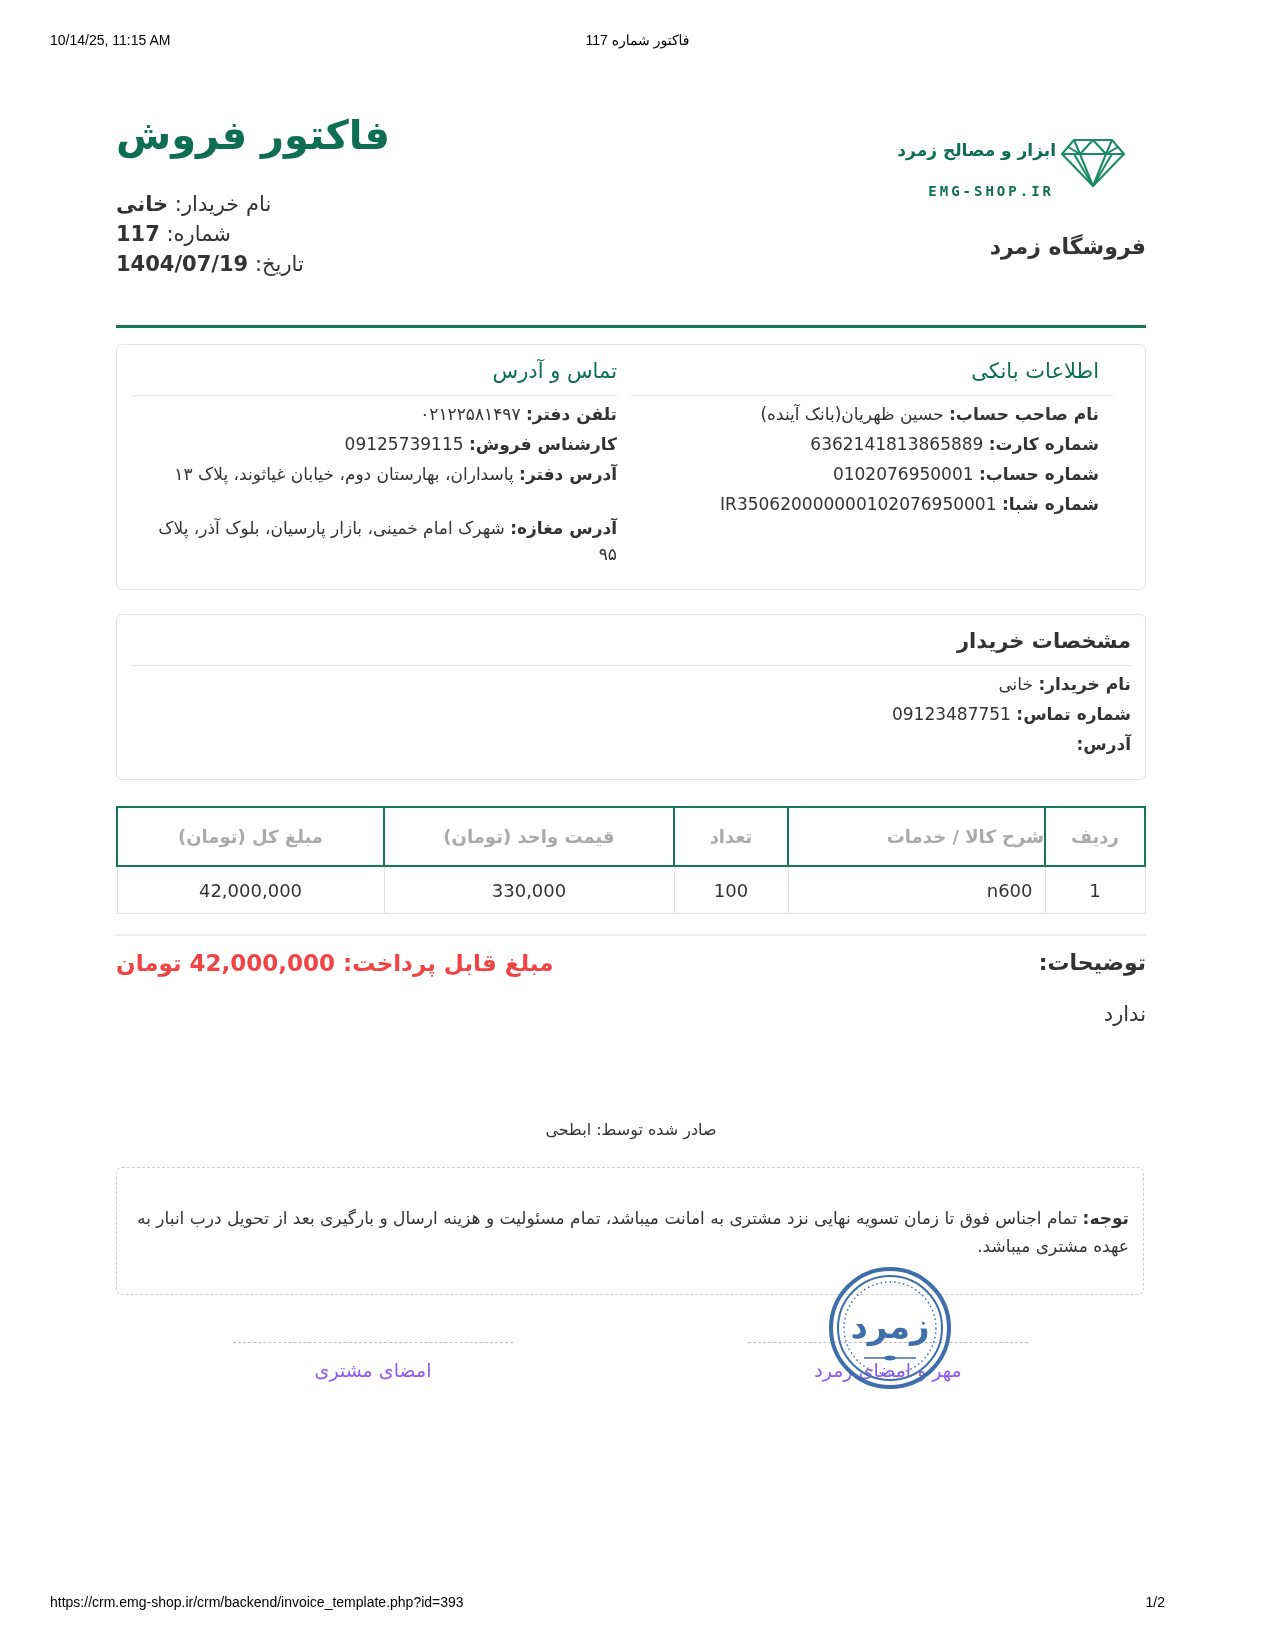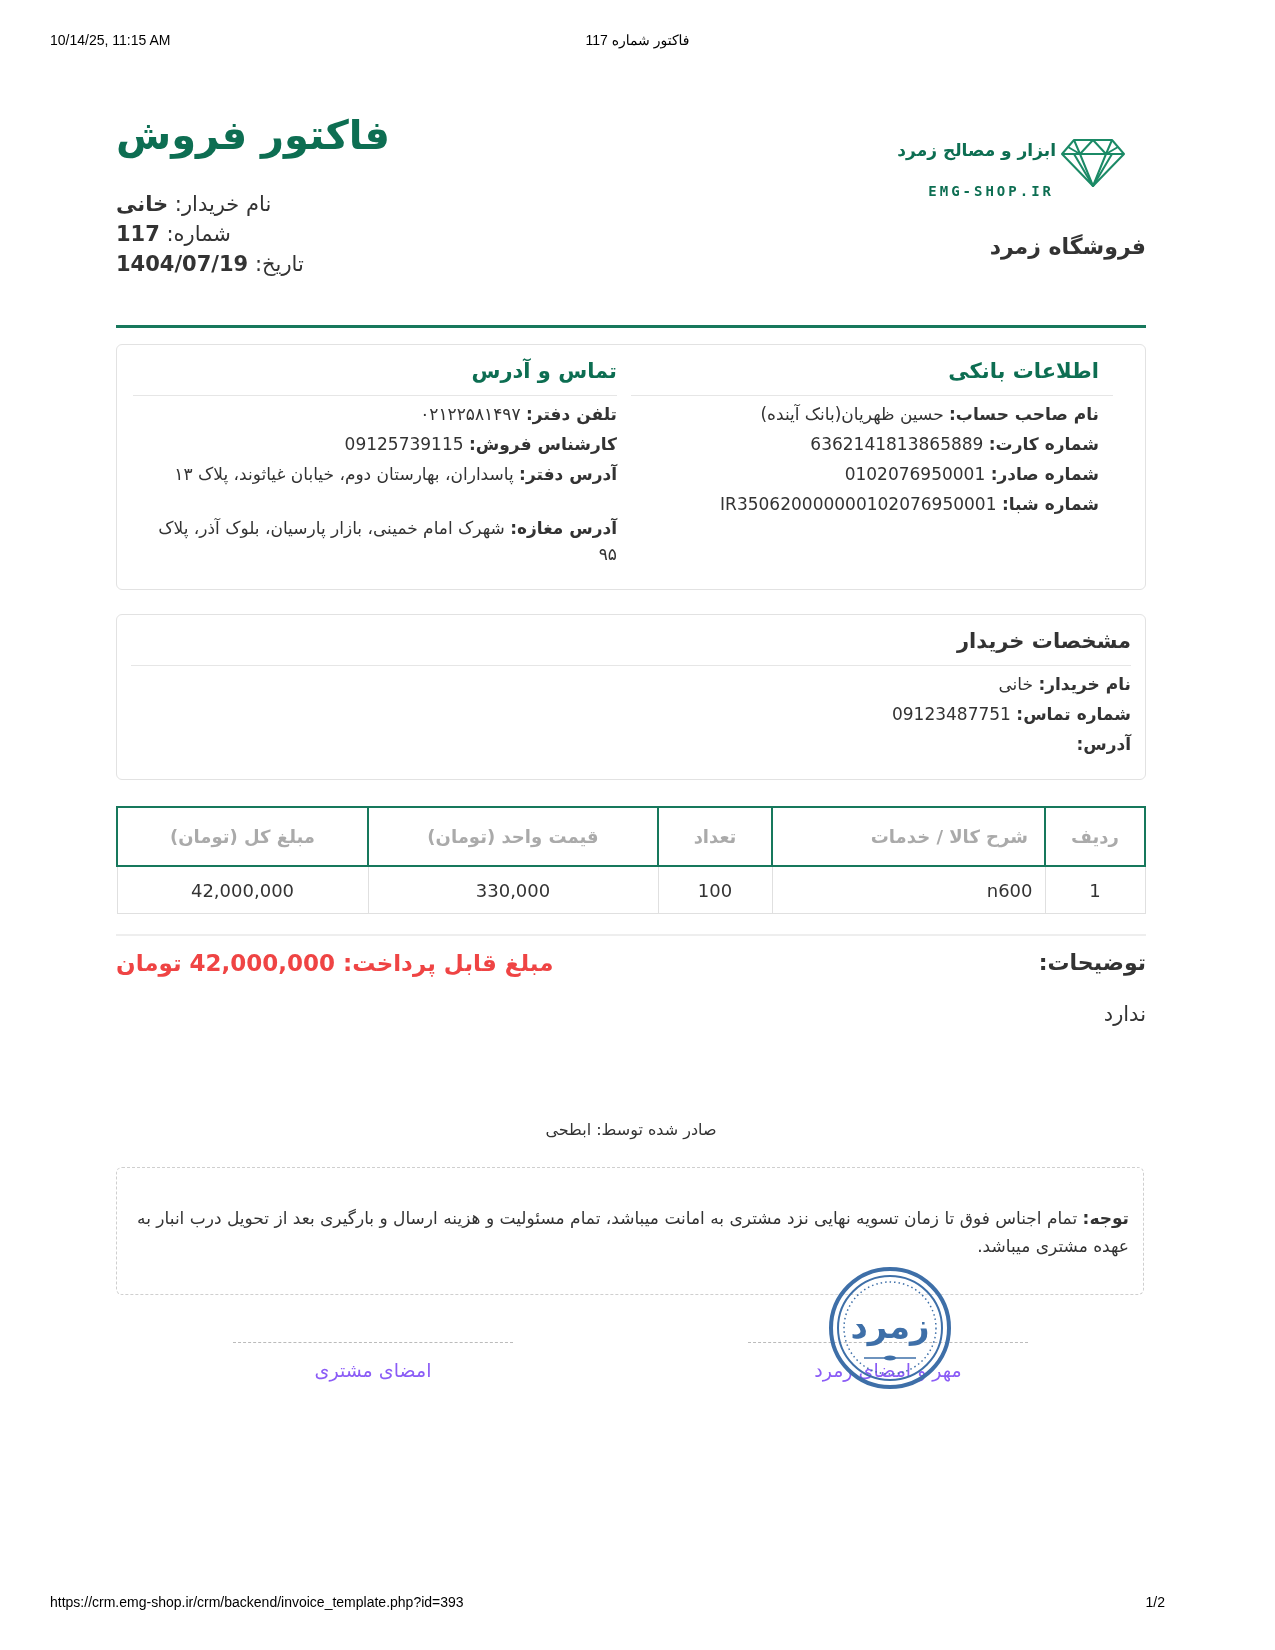--- a/index.html
+++ b/index.html
@@ -35,35 +35,35 @@
 
   .divider-main { position: absolute; left: 0; top: 325px; width: 1030px; height: 3px; background: #17785c; }
 
   .card { position: absolute; left: 0; width: 1028px; border: 1px solid #e2e2e2; border-radius: 6px; background: #fff; }
   .card-1 { top: 344px; height: 244px; }
   .card-2 { top: 614px; height: 164px; }
 
   .col { position: absolute; top: 0; }
   .col-bank { right: 46px; width: 420px; }
   .col-contact { right: 528px; width: 486px; }
-  .sec-title { position: absolute; right: 0; top: 14px; font-size: 21px; font-weight: bold; color: #0d6e52; white-space: nowrap; }
+  .sec-title { position: absolute; right: 0; top: 14px; font-size: 21px; font-weight: normal; color: #0d6e52; white-space: nowrap; }
   .sec-rule { position: absolute; right: 0; top: 50px; height: 1px; background: #e6e6e6; }
   .col-bank .sec-rule { width: 482px; right: -14px; }
   .col-contact .sec-rule { width: 484px; }
   .kv { position: absolute; right: 0; font-size: 17px; line-height: 26px; color: #333; text-align: right; }
   .kv b { font-weight: bold; }
 
   .buyer-title { position: absolute; right: 14px; top: 14px; font-size: 21px; font-weight: bold; color: #333; }
   .buyer-rule { position: absolute; right: 14px; top: 50px; width: 1000px; height: 1px; background: #e6e6e6; }
 
   table.items { position: absolute; left: 0; top: 806px; width: 1030px; border-collapse: collapse; direction: rtl; }
   table.items th { height: 55px; border: 2px solid #17785c; color: #aaaaaa; font-size: 18px; font-weight: bold; }
   table.items td { height: 44px; border: 1px solid #e0e0e0; font-size: 18px; color: #333; text-align: center; }
   table.items td.desc { text-align: right; padding-right: 12px; }
-  table.items th.desc { text-align: right; padding-right: 16px; }
+  table.items th.desc { text-align: right; padding-right: 0; }
 
   .thin-rule { position: absolute; left: 0; top: 934px; width: 1030px; height: 2px; background: #eeeeee; }
   .notes-label { position: absolute; right: 0; top: 950px; font-size: 22px; font-weight: bold; color: #333; }
   .notes-val { position: absolute; right: 0; top: 1002px; font-size: 21px; color: #333; }
   .payable { position: absolute; left: 0; top: 950px; font-size: 23px; font-weight: bold; color: #ef4444; white-space: nowrap; }
 
   .issued-by { position: absolute; left: 0; width: 1030px; top: 1120px; text-align: center; font-size: 16px; color: #333; }
 
   .notice { position: absolute; left: 0; top: 1167px; width: 1026px; height: 126px; border: 1px dashed #cfcfcf; border-radius: 6px; }
   .notice-text { position: absolute; right: 14px; top: 36px; width: 1000px; font-size: 17px; line-height: 28px; color: #333; text-align: right; }
@@ -131,21 +131,21 @@
       <div class="sec-rule"></div>
       <div class="kv" style="top:56px; width:440px;">
         <b>نام صاحب حساب:</b>
         <span>حسین ظهریان(بانک آینده)</span>
       </div>
       <div class="kv" style="top:86px; width:440px;">
         <b>شماره کارت:</b>
         <span>6362141813865889</span>
       </div>
       <div class="kv" style="top:116px; width:440px;">
-        <b>شماره صادر:</b>
+        <b>شماره حساب:</b>
         <span>0102076950001</span>
       </div>
       <div class="kv" style="top:146px; width:440px;">
         <b>شماره شبا:</b>
         <span>IR350620000000102076950001</span>
       </div>
     </div>
 
     <div class="col col-contact">
       <div class="sec-title">تماس و آدرس</div>

